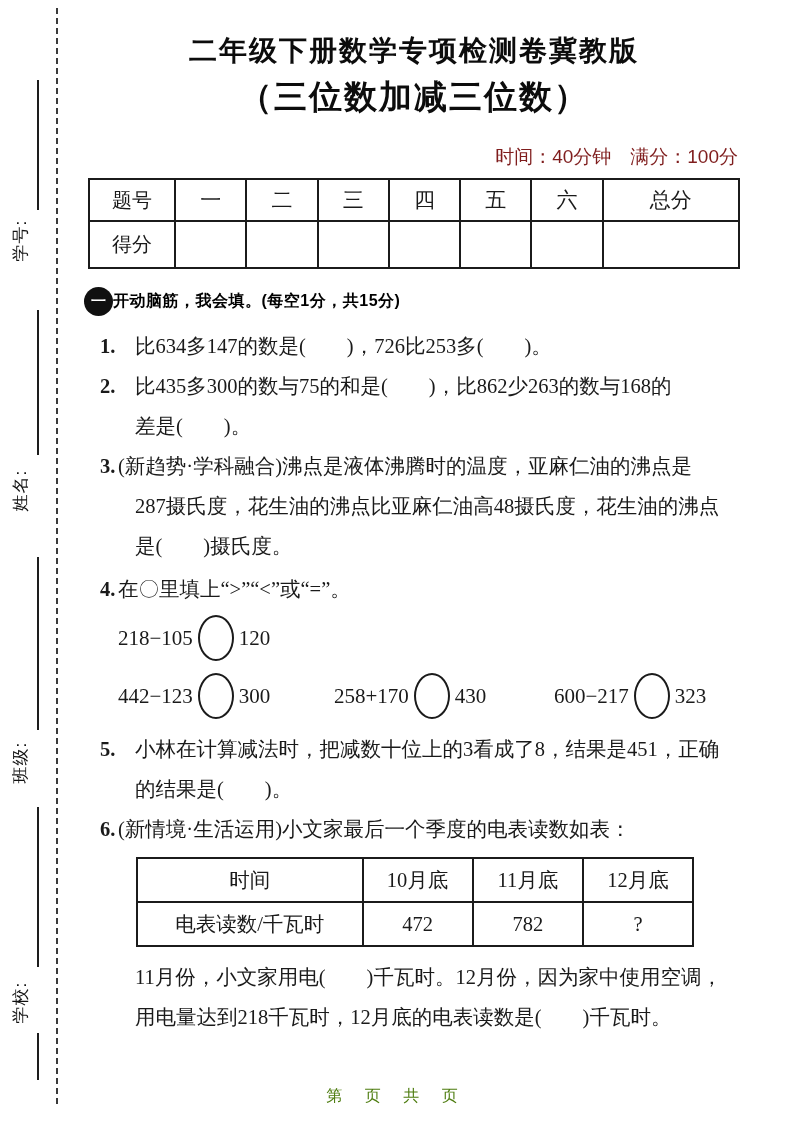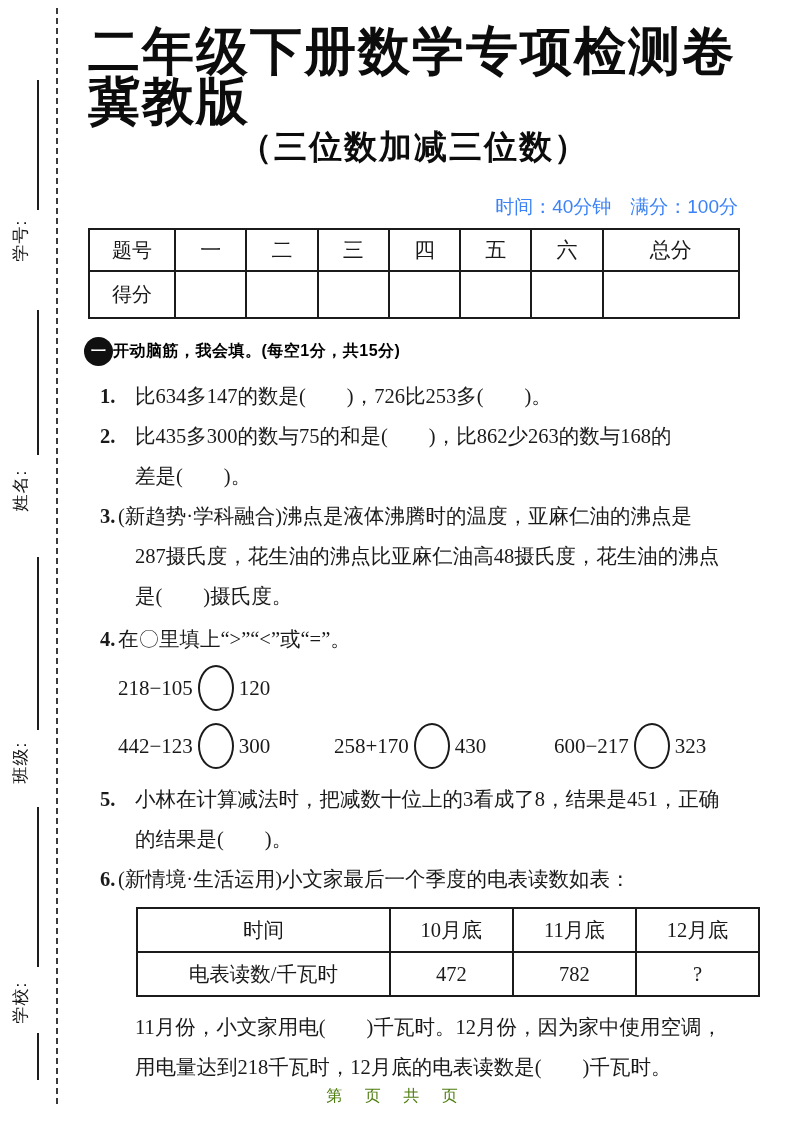--- a/index.html
+++ b/index.html
@@ -11,26 +11,26 @@
            border-left:2px dashed #3a3a3a;}
   .side-label{position:absolute;left:-18px;width:76px;text-align:center;
               font-family:"Liberation Sans", sans-serif;font-size:17px;color:#111;
               transform:rotate(-90deg);white-space:nowrap;letter-spacing:1px;}
   .side-line{position:absolute;left:37px;width:0;border-left:2px solid #1d1d1d;}
 
   
   .content{position:absolute;left:88px;top:26px;width:652px;}
 
   .title{font-family:"Liberation Sans", sans-serif;font-weight:bold;
-         font-size:52px;line-height:50px;letter-spacing:2px;
+         font-size:28px;line-height:50px;text-align:center;letter-spacing:2px;
          color:#0c0c0c;margin:0;}
   .subtitle{font-family:"Liberation Sans", sans-serif;font-weight:bold;
             font-size:33px;line-height:42px;text-align:center;letter-spacing:2px;
             color:#0c0c0c;margin-top:0;}
-  .meta{font-family:"Liberation Sans", sans-serif;font-size:19px;color:#3b82f6;
+  .meta{font-family:"Liberation Sans", sans-serif;font-size:19px;color:#7f1d1d;
         text-align:right;margin-top:26px;padding-right:2px;}
 
   
   table{border-collapse:collapse;padding-left:36px;}
   .score-table{width:652px;margin-top:8px;}
   .score-table td{border:2px solid #1b1b1b;text-align:center;
                   font-size:21px;padding:0;}
   .score-table .hrow td{height:40px;}
   .score-table .srow td{height:45px;}
   .score-table td.lab{font-family:"Liberation Sans", sans-serif;font-size:20px;width:84px;}
@@ -52,21 +52,21 @@
 
   
   .cmp-row{display:flex;align-items:center;height:58px;margin-left:30px;}
   .cmp{display:flex;align-items:center;font-size:21px;white-space:nowrap;}
   .cmp.c1{width:216px;}
   .cmp.c2{width:220px;}
   .cmp-circle{width:32px;height:42px;border:2px solid #1b1b1b;border-radius:50%;
               margin:0 5px;flex:0 0 32px;}
 
   
-  .meter-table{margin:8px 0 10px 48px;width:624px;}
+  .meter-table{margin:8px 0 10px 48px;width:558px;}
   .meter-table td{border:2px solid #1b1b1b;text-align:center;font-size:20.5px;
                   height:42px;padding:0;}
   .meter-table td.c-time{width:228px;}
   .meter-table td.c-m{width:110px;}
 
   .footer{position:absolute;left:0;top:1086px;width:100%;text-align:center;
           font-family:"Liberation Sans", sans-serif;font-size:16px;color:#4d7c0f;
           letter-spacing:9px;}
 </style>
 </head>

